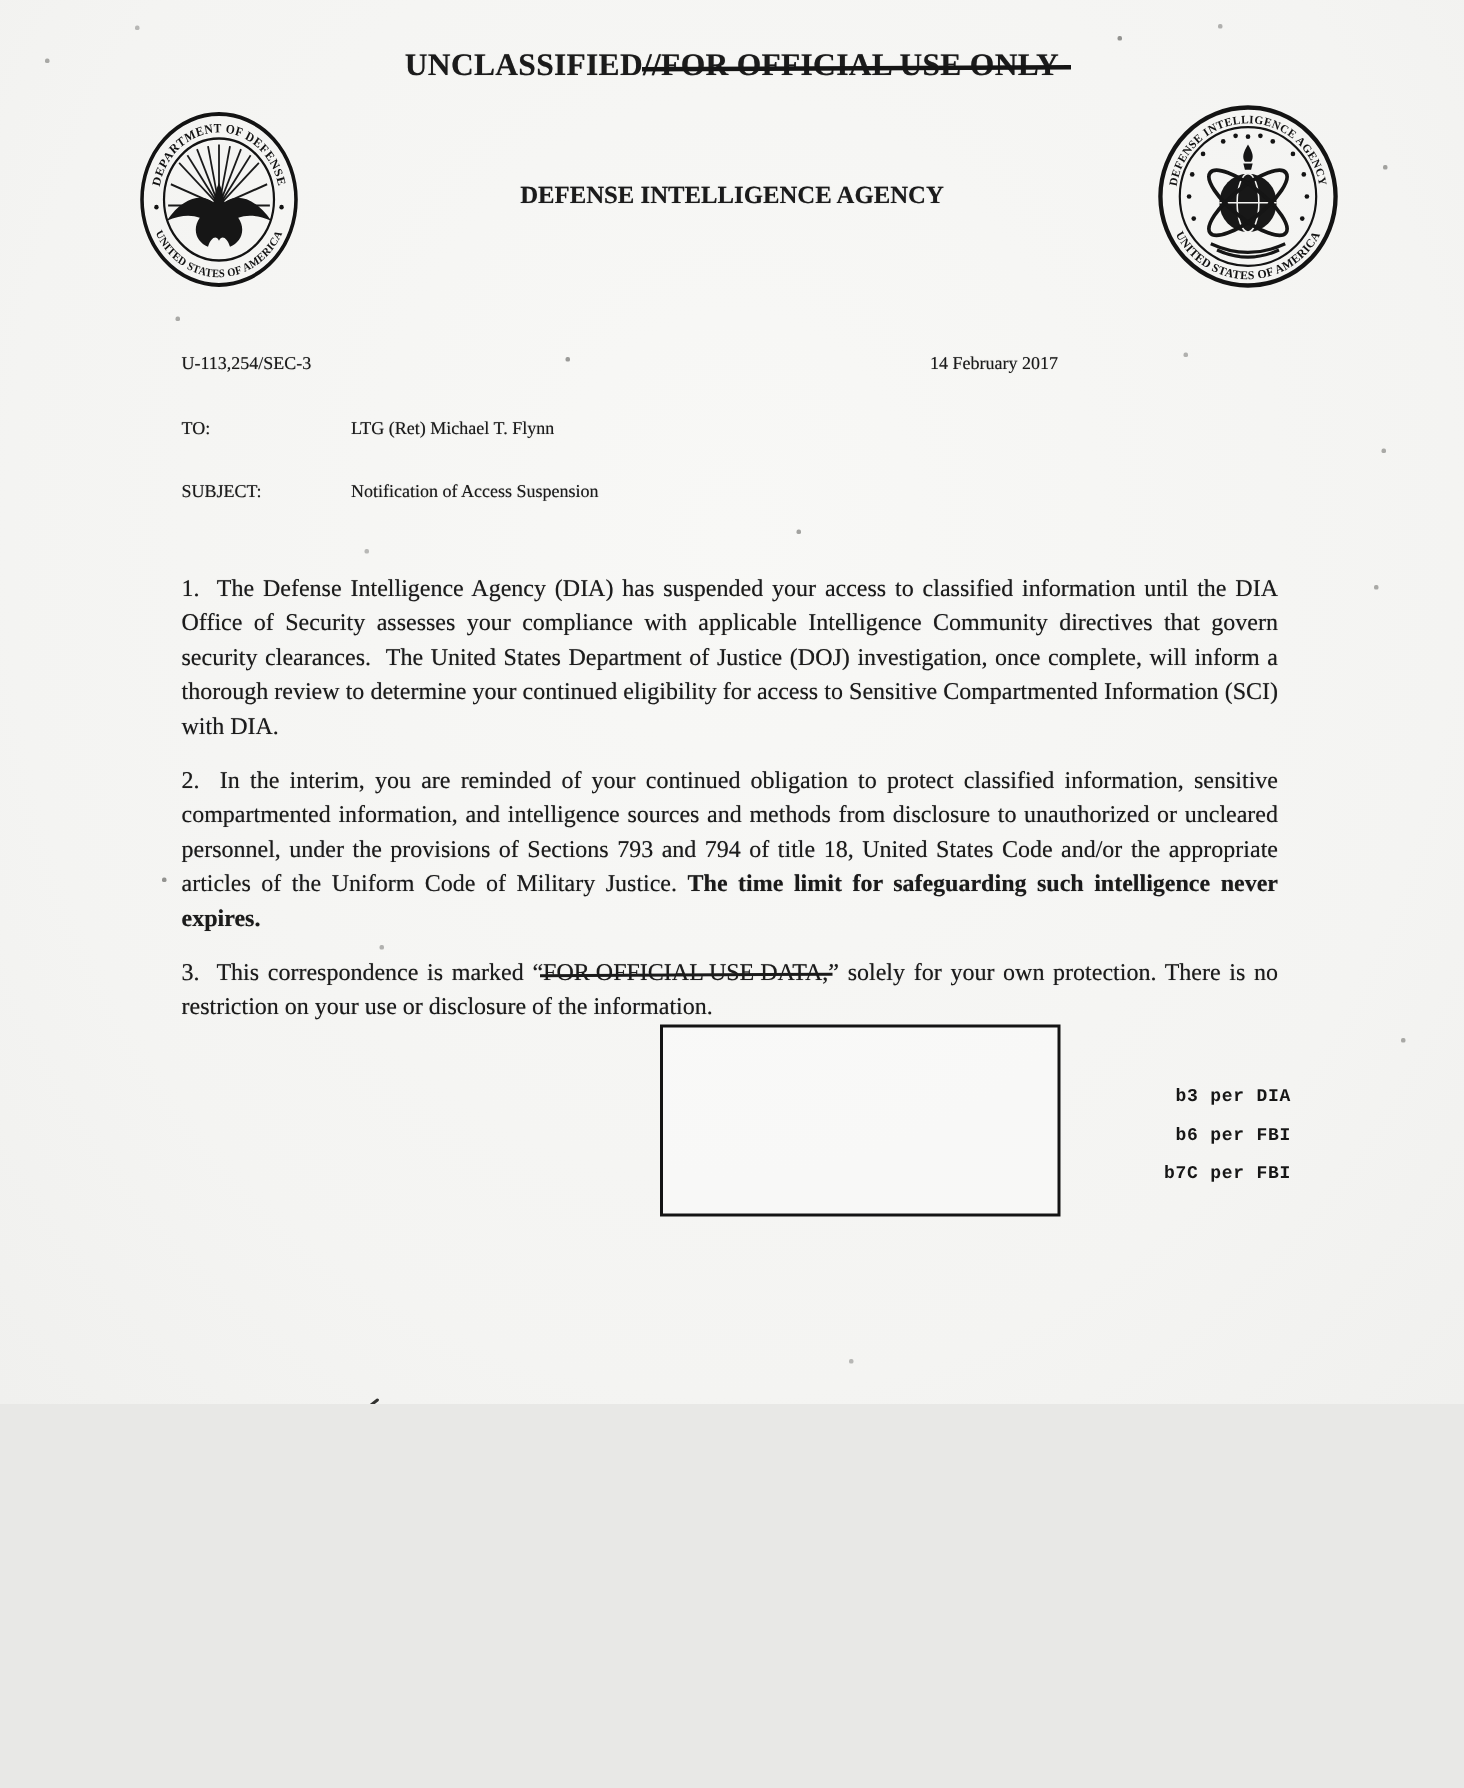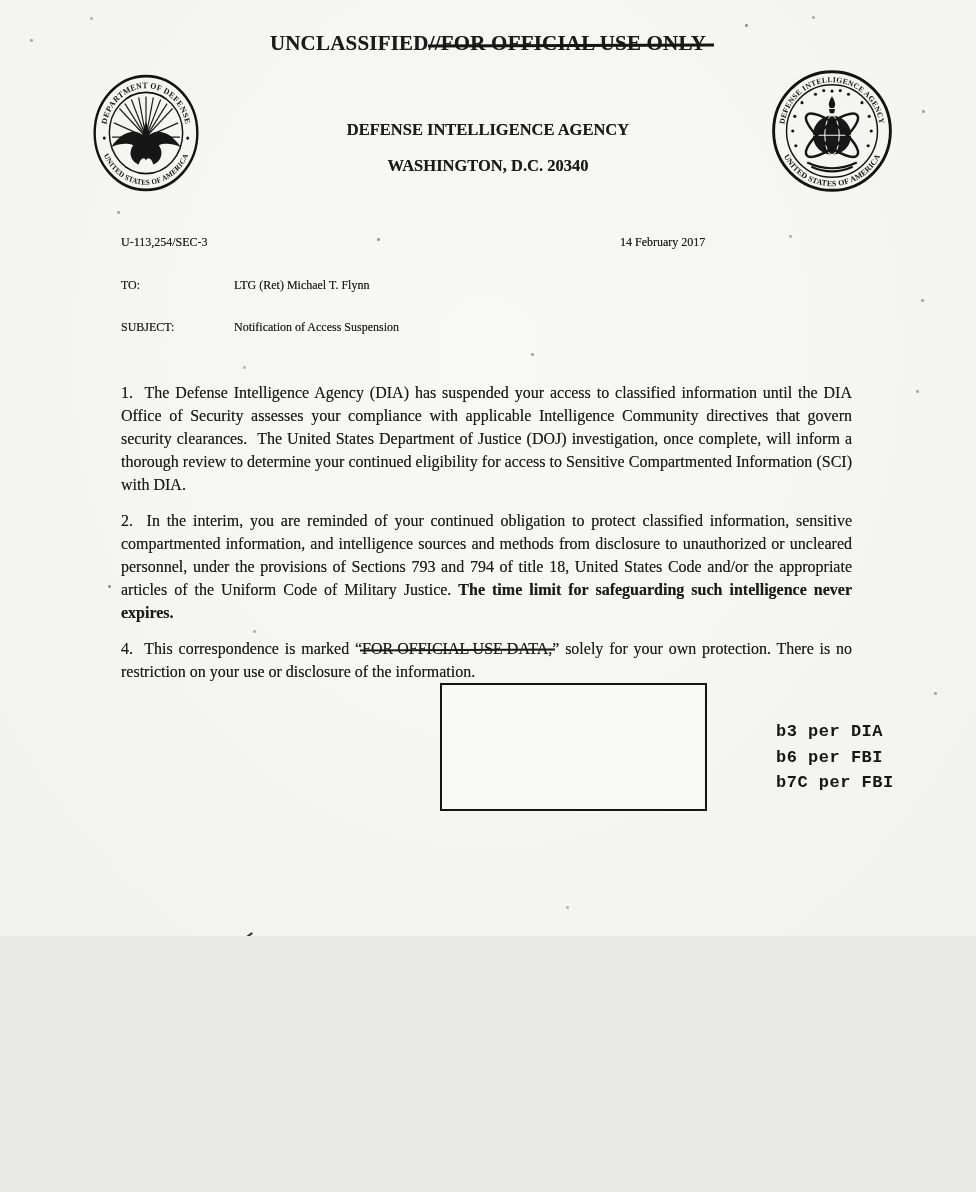--- a/index.html
+++ b/index.html
@@ -42,22 +42,23 @@
   .paras p{margin:0 0 13px 0;white-space:pre-wrap;}
   .b{font-weight:bold;}
   
   .redaction-box{
     position:absolute;left:440px;top:683px;width:263px;height:124px;
     border:2.5px solid #141414;background:rgba(255,255,255,0.35);
   }
   .exemptions{
     position:absolute;left:776px;top:719px;
     font-family:"Liberation Mono","DejaVu Sans Mono",monospace;
-    font-weight:bold;font-size:17px;line-height:25.5px;letter-spacing:0.5px;
+    font-weight:bold;font-size:12px;line-height:25.5px;letter-spacing:0.5px;
     color:#161616;
+    text-align:right;
   }
   
   .footer-line{position:absolute;left:0;width:100%;text-align:center;font-weight:bold;font-style:italic;}
   .footer-line1{top:1050px;font-size:15.5px;}
   .footer-line2{top:1071px;font-size:16.5px;}
   
   .speck{position:absolute;width:2.5px;height:2.5px;border-radius:50%;background:#5d5d5a;}
   .scan-bar{
     position:absolute;left:16px;top:1184px;width:402px;height:6px;
     background:linear-gradient(90deg, rgba(40,40,38,0.75) 0%, #262624 12%, #2e2e2a 45%, #23231f 70%, rgba(52,52,48,0.85) 100%);
@@ -147,34 +148,33 @@
       <ellipse cx="60" cy="64" rx="31" ry="10" transform="rotate(38 60 64)"></ellipse>
     </g>
 
     <g fill="none" stroke="#151515" stroke-width="2">
       <path d="M36,90 Q60,101 84,90"></path>
       <path d="M40,94 Q60,103 80,94"></path>
     </g>
   </svg>
 
   <div class="agency-line txt" style="top:120px;">DEFENSE INTELLIGENCE AGENCY</div>
-  <div class="agency-line txt" style="top:156px;">WASHINGTON, D.C. 20340</div>
 
   <div class="fieldrow txt" style="left:121px;top:235px;">U-113,254/SEC-3</div>
   <div class="fieldrow txt" style="left:620px;top:235px;">14 February 2017</div>
 
   <div class="fieldrow txt" style="left:121px;top:278px;">TO:</div>
   <div class="fieldrow txt" style="left:234px;top:278px;">LTG (Ret) Michael T. Flynn</div>
   <div class="fieldrow txt" style="left:121px;top:320px;">SUBJECT:</div>
   <div class="fieldrow txt" style="left:234px;top:320px;">Notification of Access Suspension</div>
 
   <div class="paras txt">
     <p><span>1.  The Defense Intelligence Agency (DIA) has suspended your access to classified information until the DIA Office of Security assesses your compliance with applicable Intelligence Community directives that govern security clearances.  The United States Department of Justice (DOJ) investigation, once complete, will inform a thorough review to determine your continued eligibility for access to Sensitive Compartmented Information (SCI) with DIA.</span></p>
     <p><span>2.  In the interim, you are reminded of your continued obligation to protect classified information, sensitive compartmented information, and intelligence sources and methods from disclosure to unauthorized or uncleared personnel, under the provisions of Sections 793 and 794 of title 18, United States Code and/or the appropriate articles of the Uniform Code of Military Justice. </span><span class="b">The time limit for safeguarding such intelligence never expires.</span></p>
-    <p><span>4.  This correspondence is marked “</span><span class="strike-inline">FOR OFFICIAL USE DATA,</span><span>” solely for your own protection. There is no restriction on your use or disclosure of the information.</span></p>
+    <p><span>3.  This correspondence is marked “</span><span class="strike-inline">FOR OFFICIAL USE DATA,</span><span>” solely for your own protection. There is no restriction on your use or disclosure of the information.</span></p>
   </div>
 
   <div class="redaction-box"></div>
 
   <div class="exemptions">
     <div>b3 per DIA</div>
     <div>b6 per FBI</div>
     <div>b7C per FBI</div>
   </div>
 

